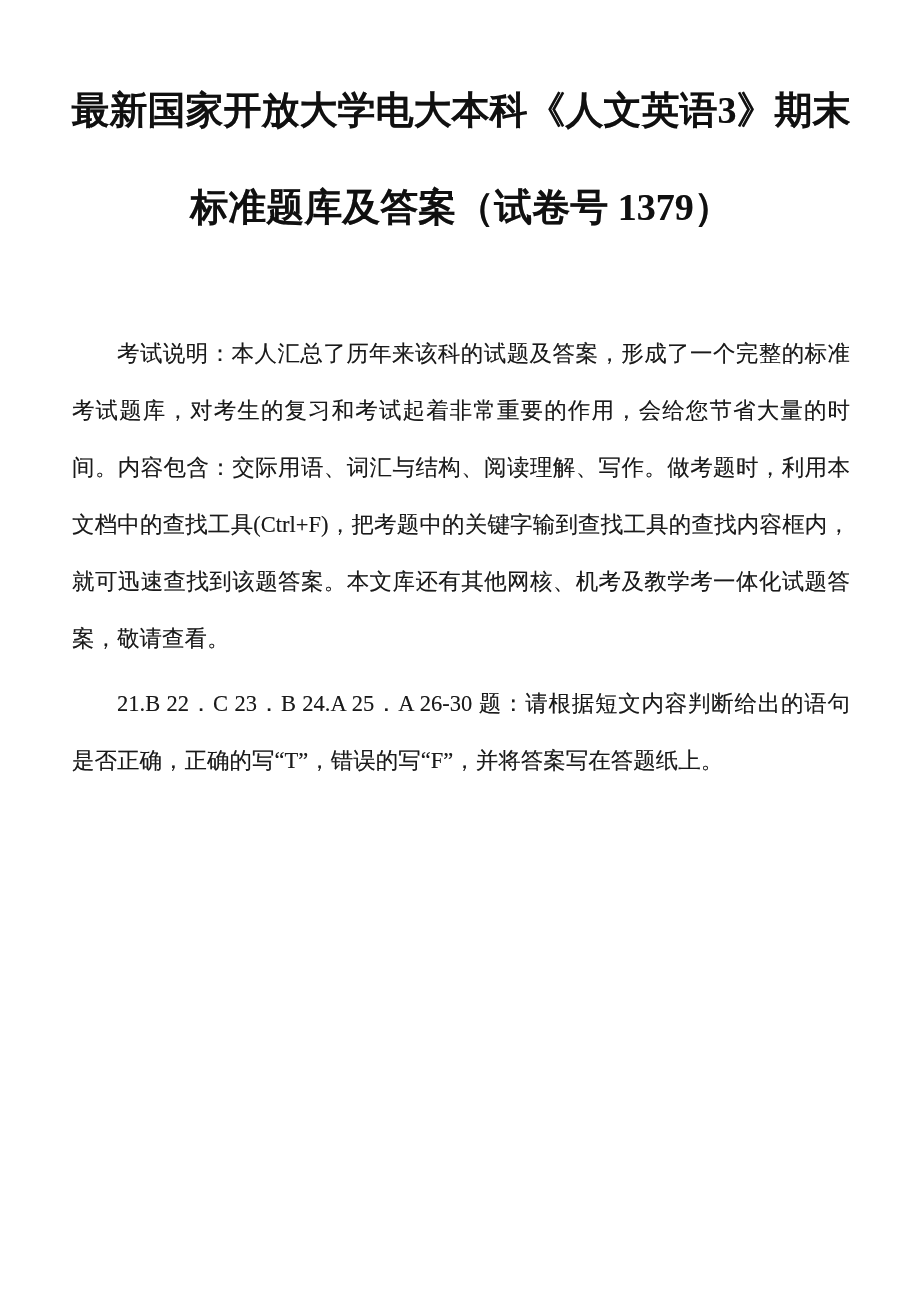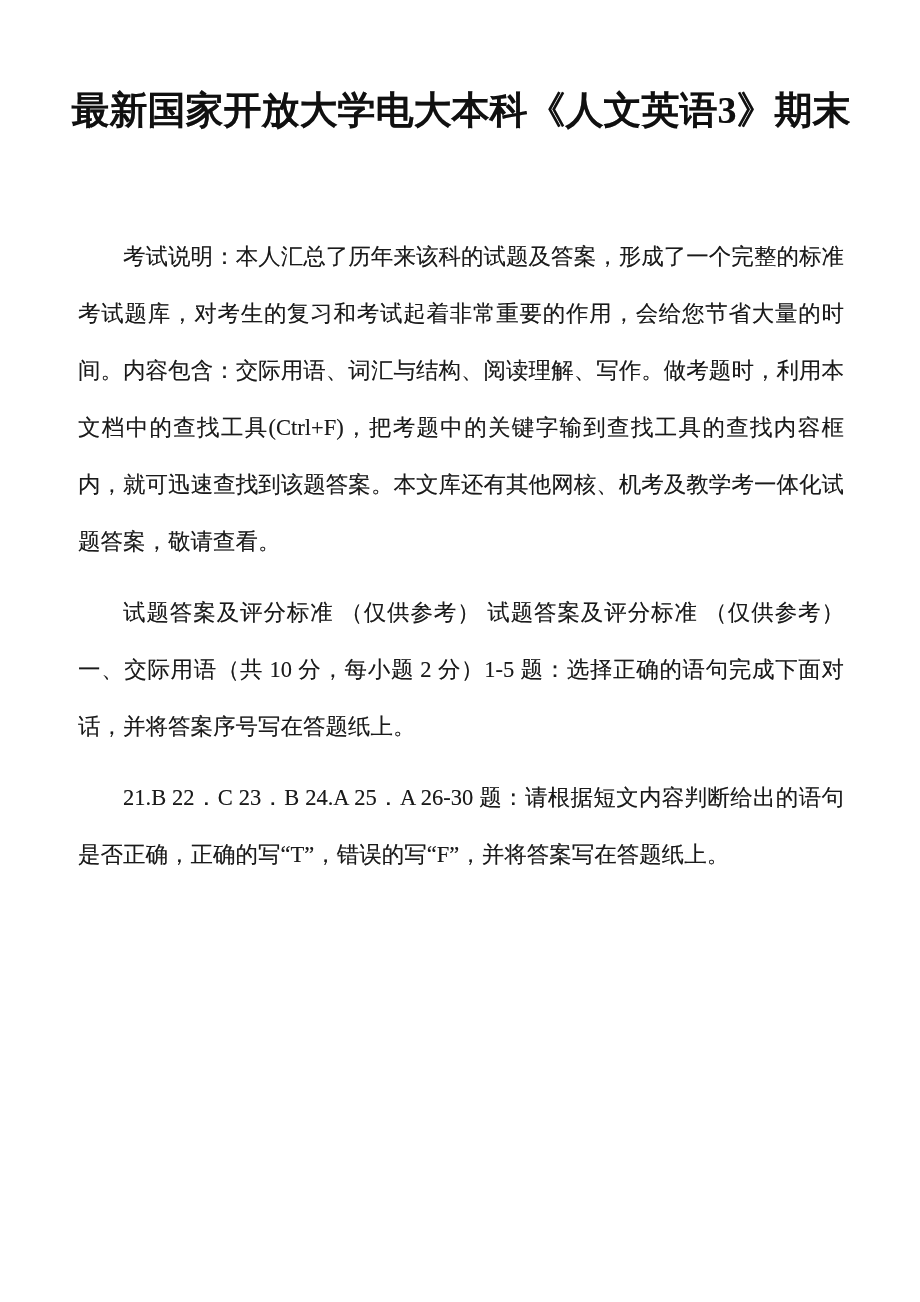--- a/index.html
+++ b/index.html
@@ -32,33 +32,33 @@
     white-space: nowrap;
   }
   .doc-body {
     margin-top: 69px;
     font-size: 22.5px;
     line-height: 57px;
     text-align: justify;
     text-justify: inter-ideograph;
   }
   .doc-body p {
-    margin: 14px;
+    margin: 8px;
     padding: 0;
     text-indent: 45px;
   }
 </style>
 </head>
 <body>
 
 <div class="page">
 
   <h1 class="doc-title">
     <span class="title-line">最新国家开放大学电大本科《人文英语3》期末</span>
+    <span class="title-line">标准题库及答案（试卷号 1379）</span>
   </h1>
 
   <div class="doc-body">
     <p>考试说明：本人汇总了历年来该科的试题及答案，形成了一个完整的标准考试题库，对考生的复习和考试起着非常重要的作用，会给您节省大量的时间。内容包含：交际用语、词汇与结构、阅读理解、写作。做考题时，利用本文档中的查找工具(Ctrl+F)，把考题中的关键字输到查找工具的查找内容框内，就可迅速查找到该题答案。本文库还有其他网核、机考及教学考一体化试题答案，敬请查看。</p>
-    <p>试题答案及评分标准 （仅供参考） 试题答案及评分标准 （仅供参考） 一、交际用语（共 10 分，每小题 2 分）1-5 题：选择正确的语句完成下面对话，并将答案序号写在答题纸上。</p>
     <p>21.B 22．C 23．B 24.A 25．A 26-30 题：请根据短文内容判断给出的语句是否正确，正确的写“T”，错误的写“F”，并将答案写在答题纸上。</p>
   </div>
 
 </div>
 
 </body></html>

